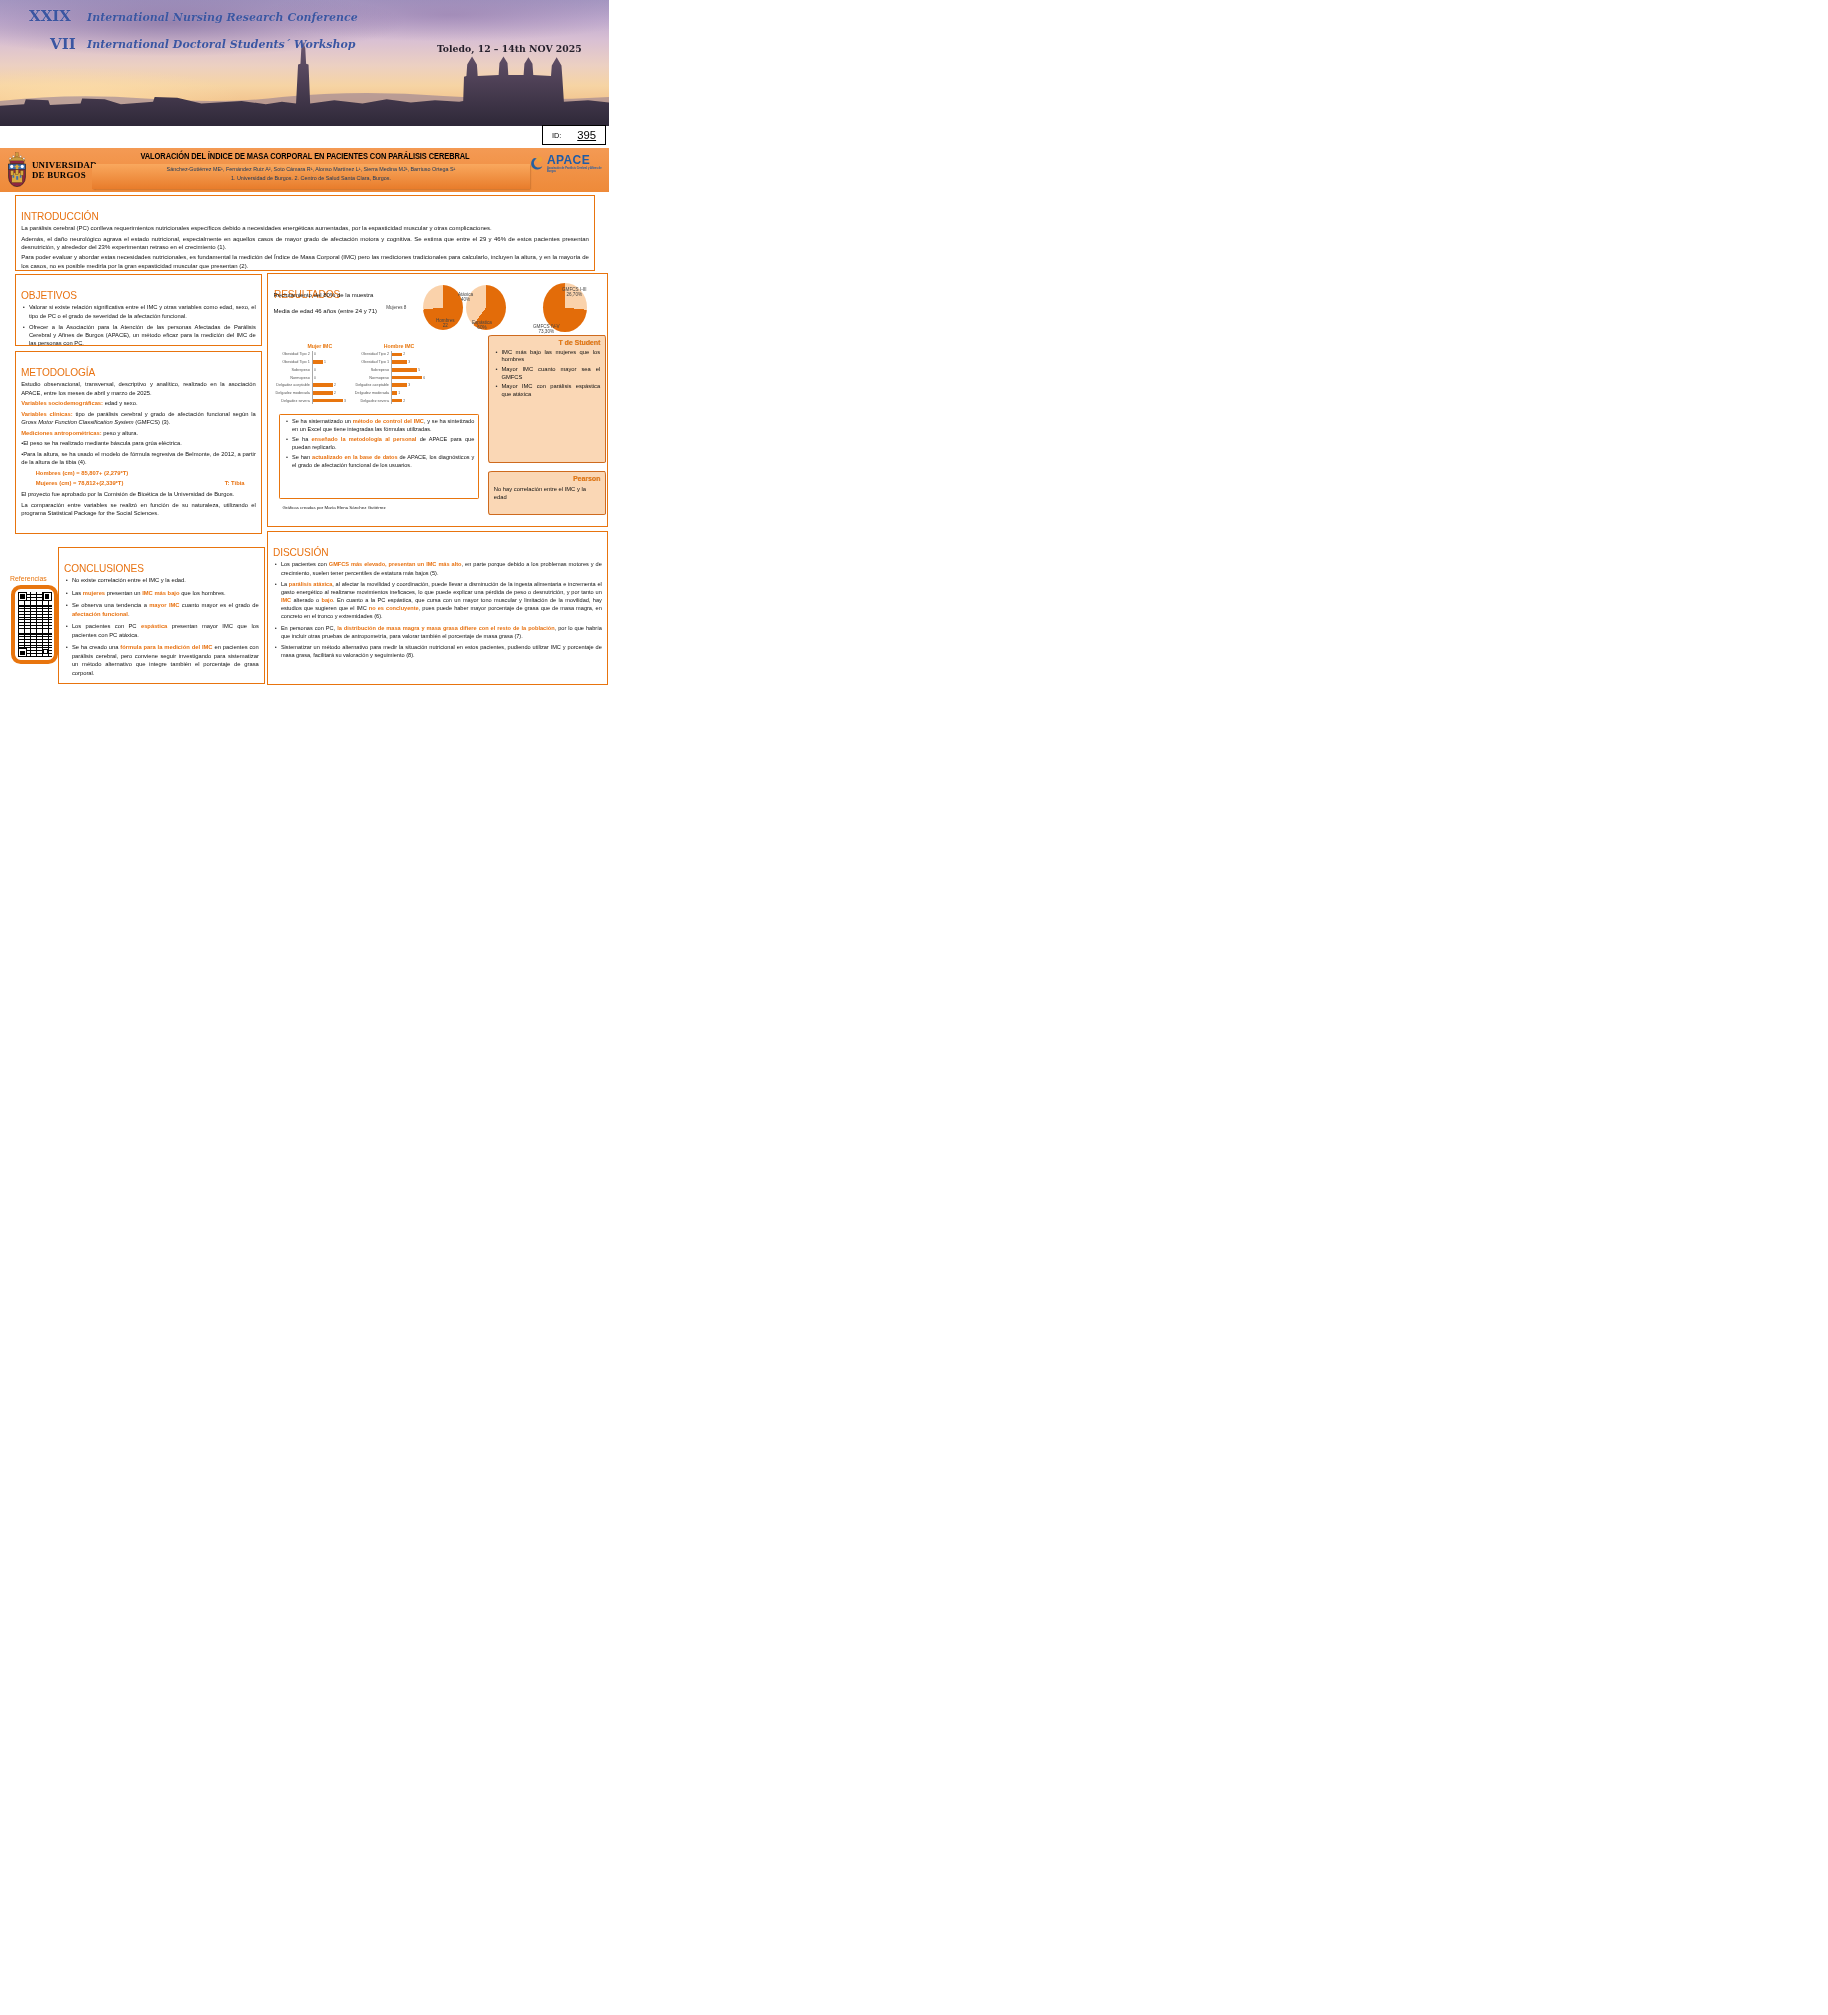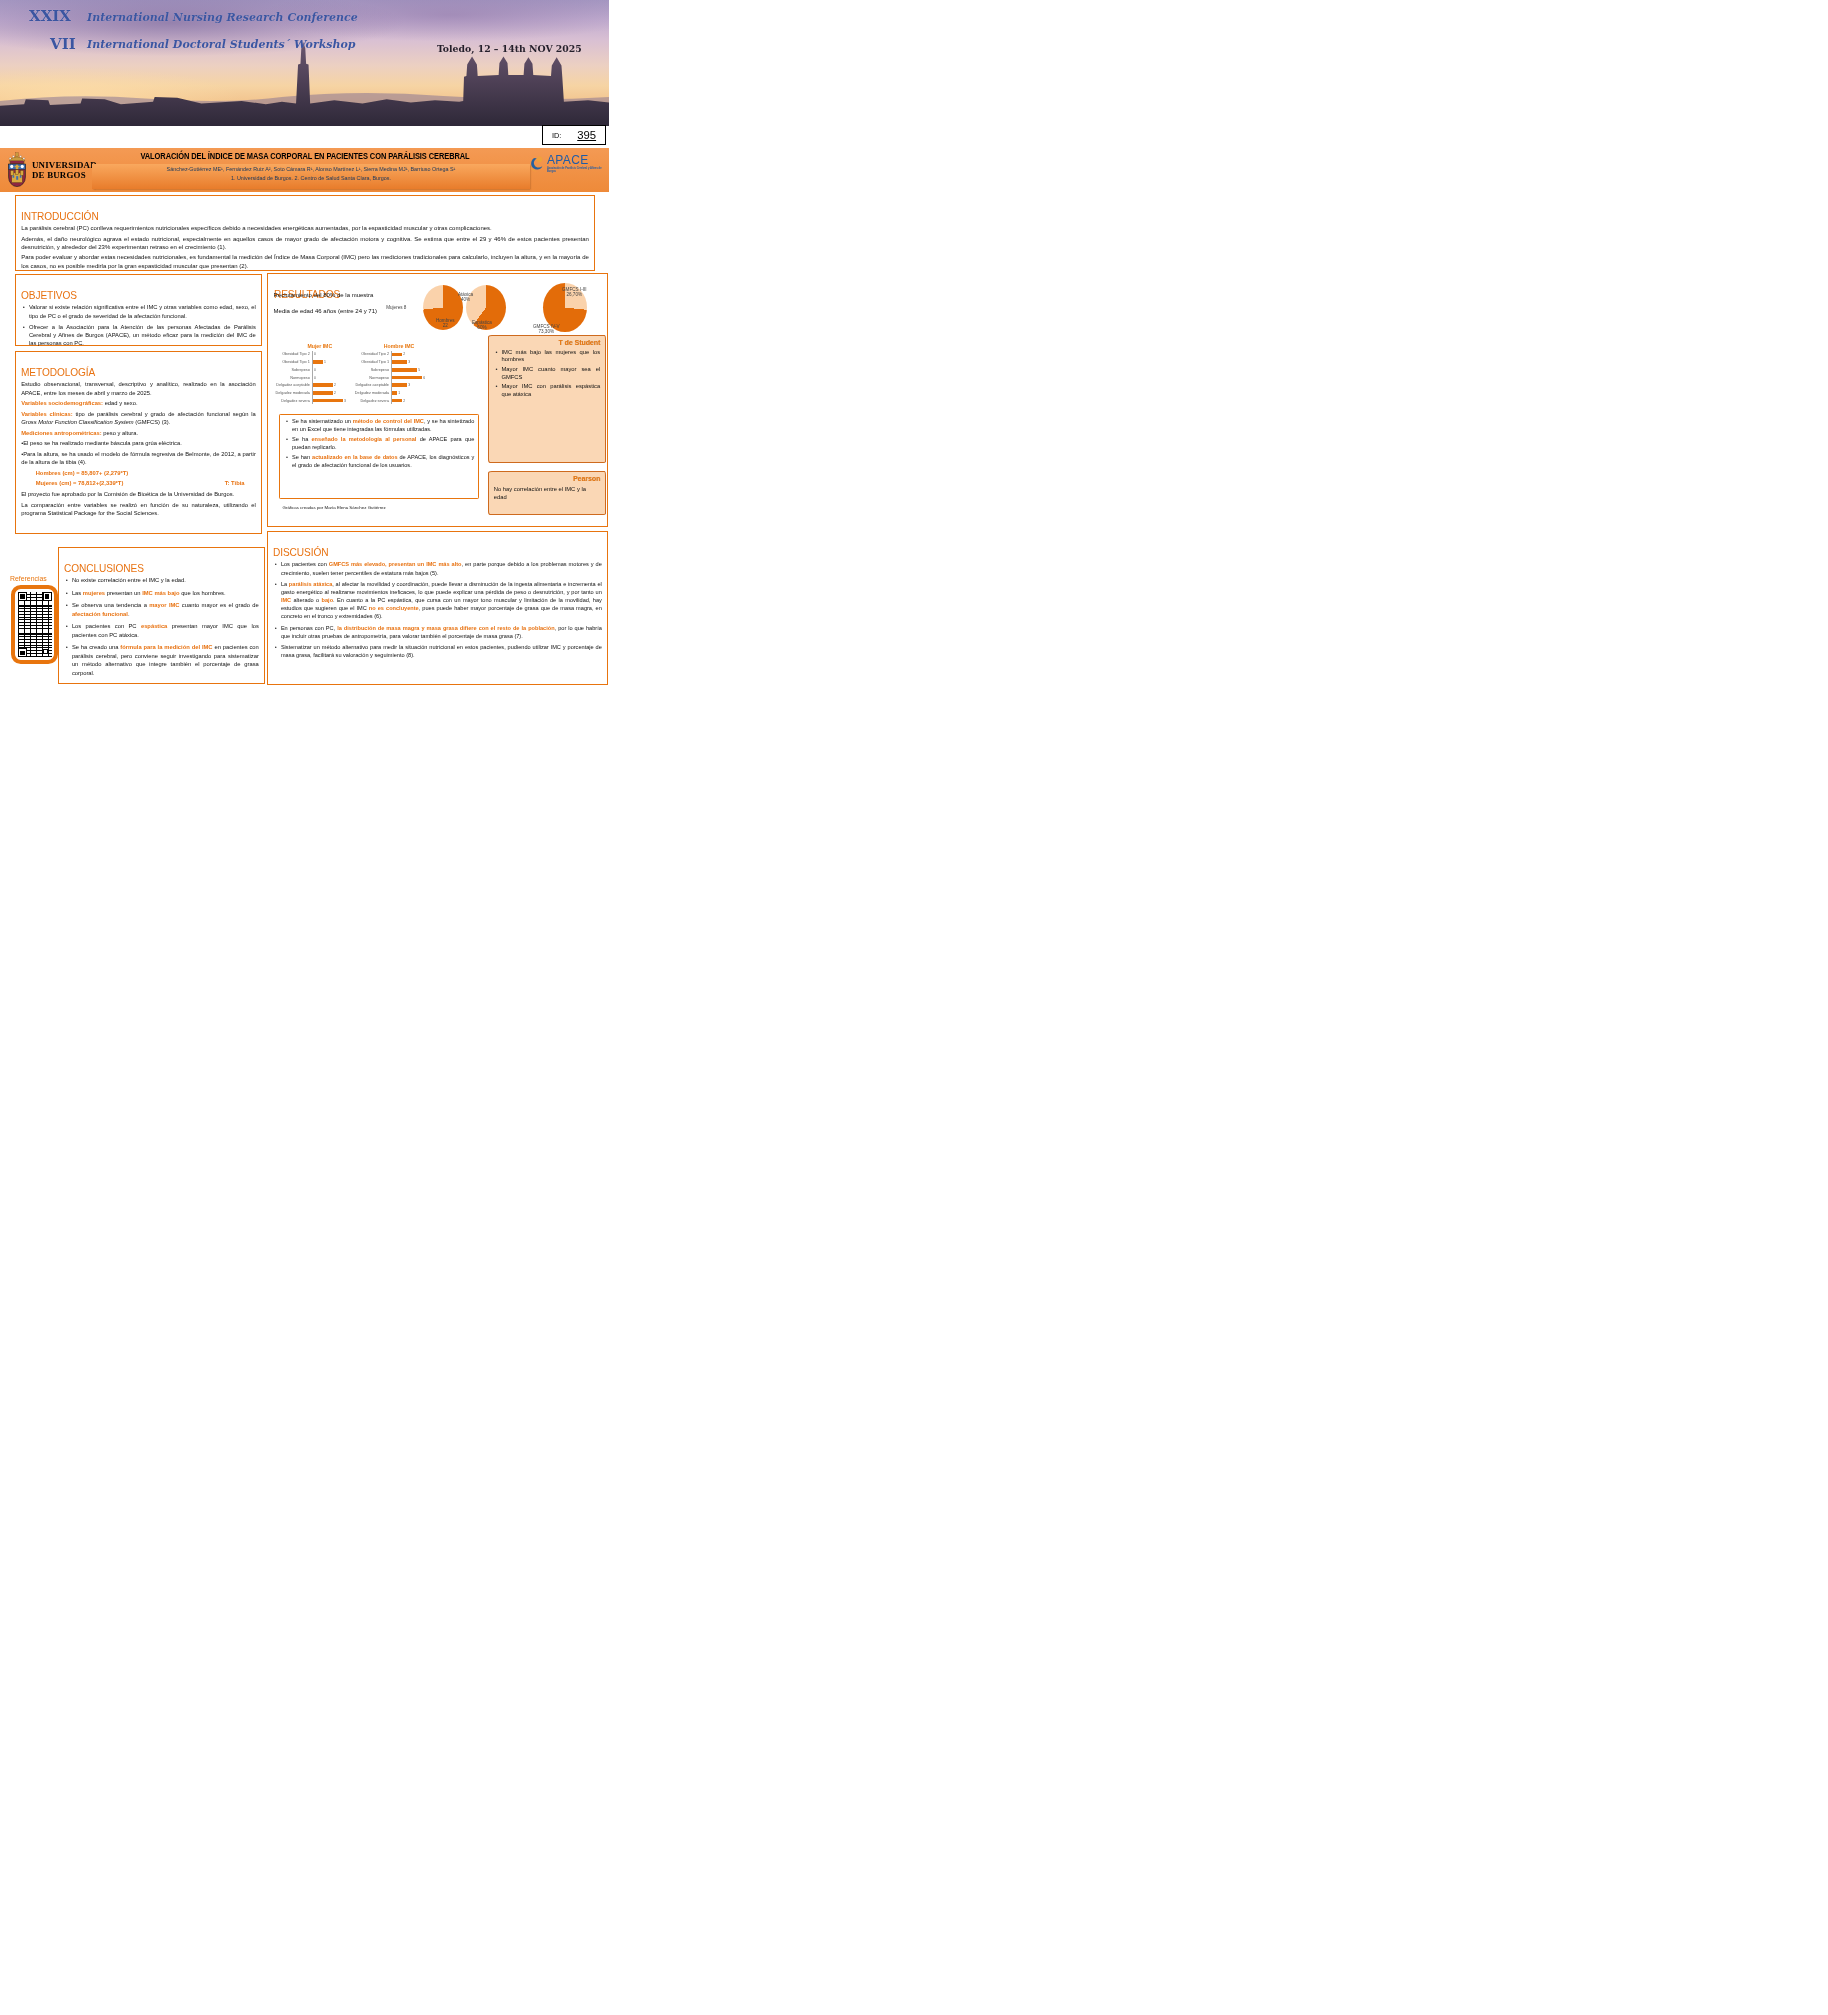--- a/index.html
+++ b/index.html
@@ -31,21 +31,21 @@
             font-weight:600;letter-spacing:0.2px;white-space:pre-line;}
   .main-title{position:absolute;left:83px;top:2.8px;width:445px;text-align:center;
               font-weight:800;font-size:8.5px;color:#000;}
   .main-title>span{display:inline-block;transform:scaleX(.88);transform-origin:center;letter-spacing:-0.1px;white-space:nowrap;}
   .authors-strip{position:absolute;left:92px;top:15.7px;width:438px;height:25.4px;box-sizing:border-box;
       background:linear-gradient(180deg,#f9a85e,#e87c2b);box-shadow:1.2px 1.2px 1.6px rgba(90,45,10,.45);
       text-align:center;color:#17375e;padding-top:2.8px;}
   .authors{font-size:5.4px;}
   .affil{font-size:5.4px;margin-top:2.8px;}
   .apace{position:absolute;right:3.2px;top:6.4px;width:77px;display:flex;align-items:center;gap:2px;}
-  .apace-name{font-size:12px;font-weight:400;color:#1f5ca8;letter-spacing:0.4px;line-height:1;}
+  .apace-name{font-size:12px;font-weight:700;color:#1f5ca8;letter-spacing:0.4px;line-height:1;}
   .apace-tag{font-size:2.6px;color:#1f5ca8;font-weight:700;margin-top:0.8px;}
   
   .panel{position:absolute;background:#fff;border:1.6px solid #e8740e;box-sizing:border-box;padding:2.4px 5.2px;}
   .sec-h{color:#e87211;font-weight:400;font-size:11px;margin:12px 0 2px 0;}
   .sec-h>span{display:inline-block;transform:scaleX(.92);transform-origin:left center;letter-spacing:-0.1px;}
   .bodytxt{font-size:6px;line-height:1.35;text-align:justify;}
   .bodytxt p{margin:0 0 2.4px 0;}
   .hl{color:#e87211;font-weight:700;}
   .it{font-style:italic;}
   .fright{float:right;margin-right:11.3px;}

